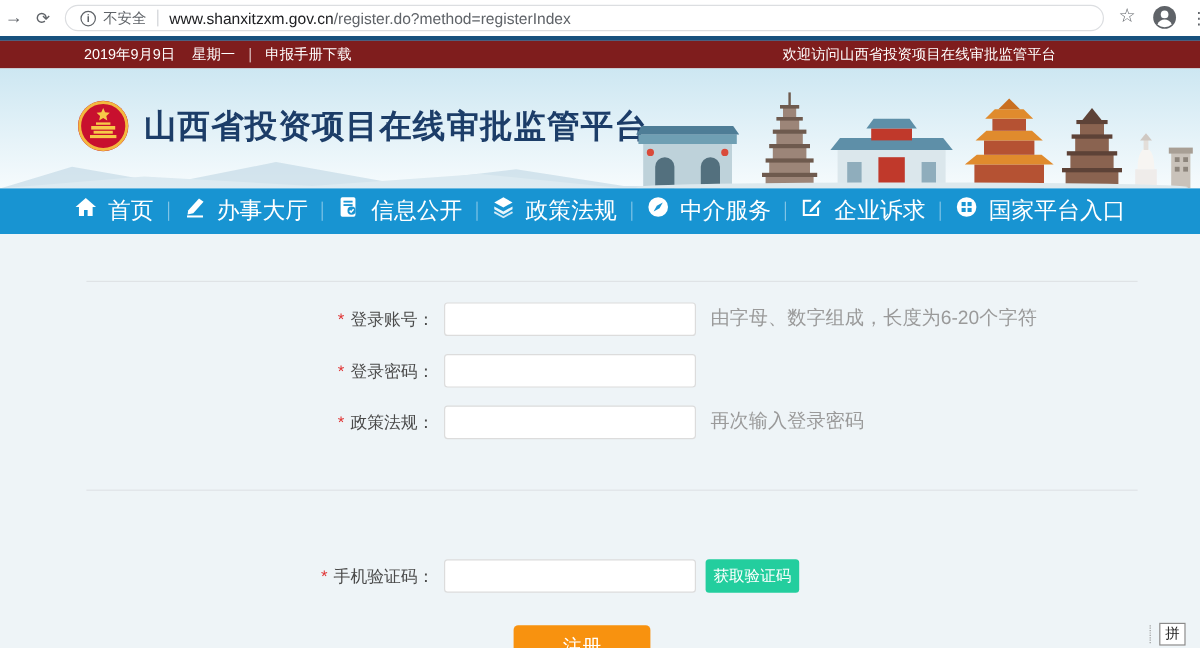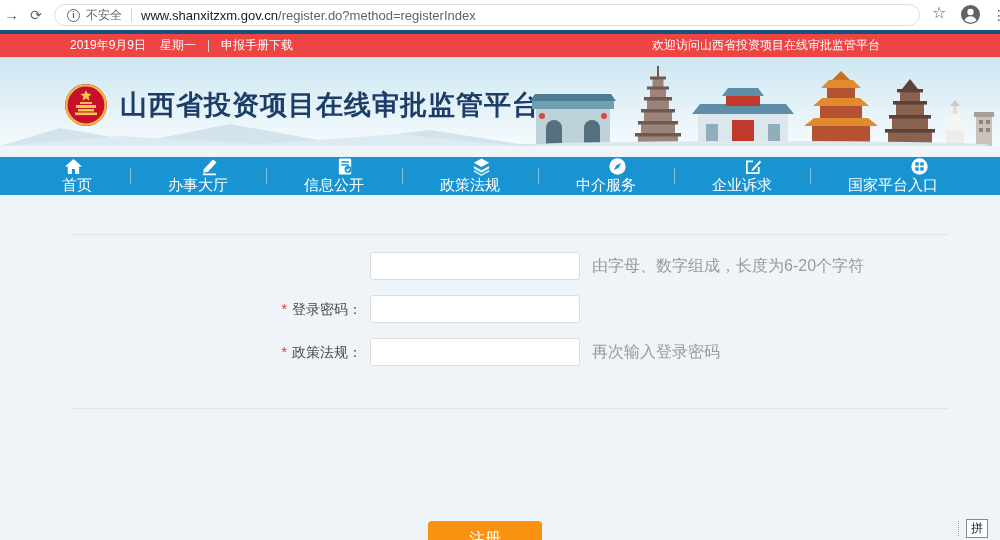--- a/index.html
+++ b/index.html
@@ -20,41 +20,41 @@
   .url-div { width:1px; height:14px; background:#d0d3d6; margin:0 9px; }
   .url-txt { font-size:13px; color:#202124; white-space:nowrap; }
   .url-path { color:#5f6368;text-align:center; }
   .star { position:absolute; left:932px; top:3px; font-size:16px; color:#5f6368; cursor:pointer; }
   .profile { position:absolute; left:960px; top:4px; cursor:pointer; }
   .menu-dots { position:absolute; left:992px; top:4px; color:#5f6368; font-size:14px; letter-spacing:0;
                line-height:22px; cursor:pointer; }
 
   
   .topbar-dark { position:absolute; top:30px; left:0; width:1000px; height:4px; background:#17517e; }
-  .topbar { position:absolute; top:34px; left:0; width:1000px; height:23px; background:#ef4444;
+  .topbar { position:absolute; top:34px; left:0; width:1000px; height:23px; background:#7f1d1d;
             color:#fff; font-size:12px; }
   .topbar .left { position:absolute; left:70px; top:0; height:23px; display:flex; align-items:center; }
   .topbar .left .sep { width:1px; height:12px; background:rgba(255,255,255,.75); margin:0 12px; }
   .topbar .date { margin-right:14px; }
   .manual-link { color:#fff; cursor:pointer; text-decoration:none; }
   .topbar .welcome { position:absolute; right:120px; top:0; height:23px; display:flex; align-items:center; }
 
   
-  .header { position:absolute; top:57px; left:0; width:1000px; height:89px;
+  .header { position:absolute; top:57px; left:0; width:1000px; height:100px;
             background:linear-gradient(180deg,#cde7f2 0%,#e4f2f8 55%,#f6fbfd 100%); overflow:hidden;padding-left:28px; }
   .mountains { position:absolute; bottom:0; left:0; width:1000px; height:34px; opacity:.45; }
   .brand { position:absolute; left:64px; top:26px; display:flex; align-items:center; }
   .emblem { width:44px; height:44px; flex:none; }
   .site-title { margin-left:12px; font-size:27px; font-weight:bold; color:#1c3d68; letter-spacing:1px; white-space:nowrap; }
   .landmarks { position:absolute; right:0; bottom:0; width:470px; height:90px; }
 
   
   .mainnav { position:absolute; top:157px; left:0; width:1000px; height:38px; background:#1894d2;
              display:flex; align-items:center; padding:0 62px; }
-  .nav-item { display:flex; align-items:flex-end; color:#fff; font-size:15px; cursor:pointer; white-space:nowrap;flex-direction:column; }
+  .nav-item { display:flex; align-items:flex-start; color:#fff; font-size:19px; cursor:pointer; white-space:nowrap; }
   .nav-item .ic { width:19px; height:19px; margin-right:9px; display:inline-flex; }
   .nav-sep { width:1px; height:16px; background:rgba(255,255,255,.45); margin:0 auto; }
   .mainnav { justify-content:space-between; }
 
   
   .rule { position:absolute; left:72px; width:876px; height:1px; background:#dfe3e6; }
   .rule1 { top:234px; } .rule2 { top:408px; }
   .frow { position:absolute; left:0; width:1000px; height:28px; }
   .flabel { position:absolute; left:180px; width:182px; top:0; height:28px; line-height:28px;
             text-align:right; font-size:14px; color:#4a4a4a; }
@@ -276,37 +276,43 @@
             <rect x="10.8" y="10.8" width="3.6" height="3.6" fill="#1894d2"></rect>
           </svg>
         </span>
       <span>国家平台入口</span>
     </div>
   </div>
 
   <div class="rule rule1"></div>
 
   <div class="frow row1">
+    <div class="flabel"><span class="req">*</span><span>登录账号：</span></div>
     <input class="finput" type="text" value="" style="">
     <div class="fhint">由字母、数字组成，长度为6-20个字符</div>
   </div>
 
   <div class="frow row2">
     <div class="flabel"><span class="req">*</span><span>登录密码：</span></div>
     <input class="finput" type="text" value="" style="">
   </div>
 
   <div class="frow row3">
     <div class="flabel"><span class="req">*</span><span>政策法规：</span></div>
     <input class="finput" type="text" value="" style="">
     <div class="fhint">再次输入登录密码</div>
   </div>
 
   <div class="rule rule2"></div>
 
 
+  <div class="frow row5">
+    <div class="flabel"><span class="req">*</span><span>手机验证码：</span></div>
+    <input class="finput" type="text" value="" style="">
+    <button class="code-btn">获取验证码</button>
+  </div>
 
   <button class="submit-btn">注册</button>
 
   <div class="ime-dots"></div>
   <div class="ime">拼</div>
 
 </div>
 
 </body></html>

